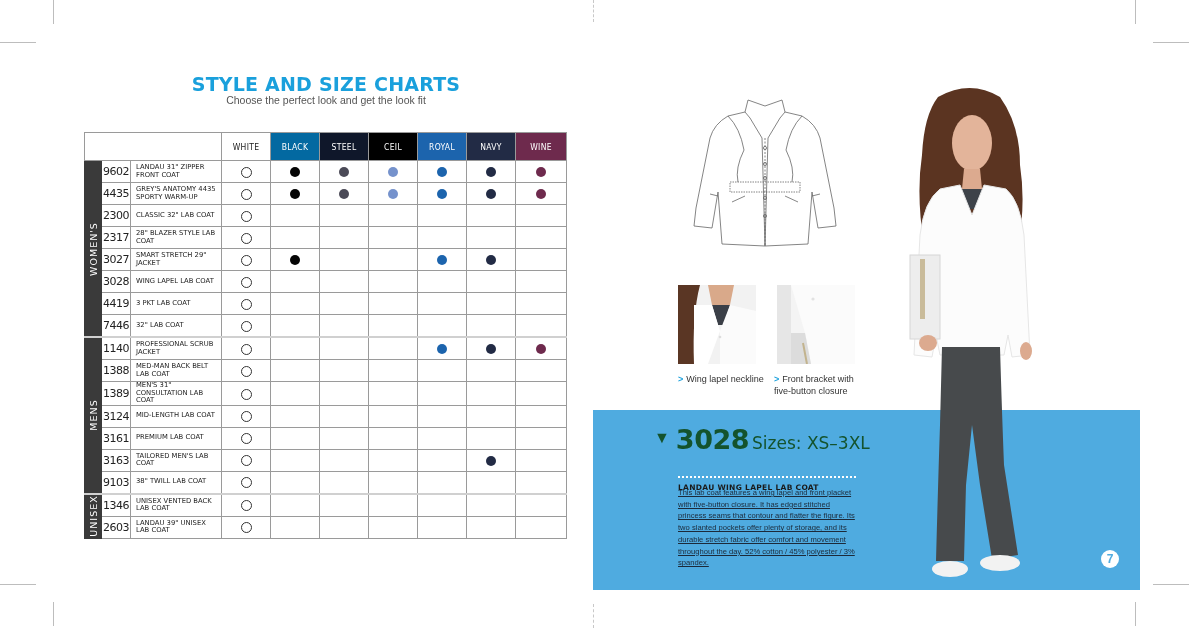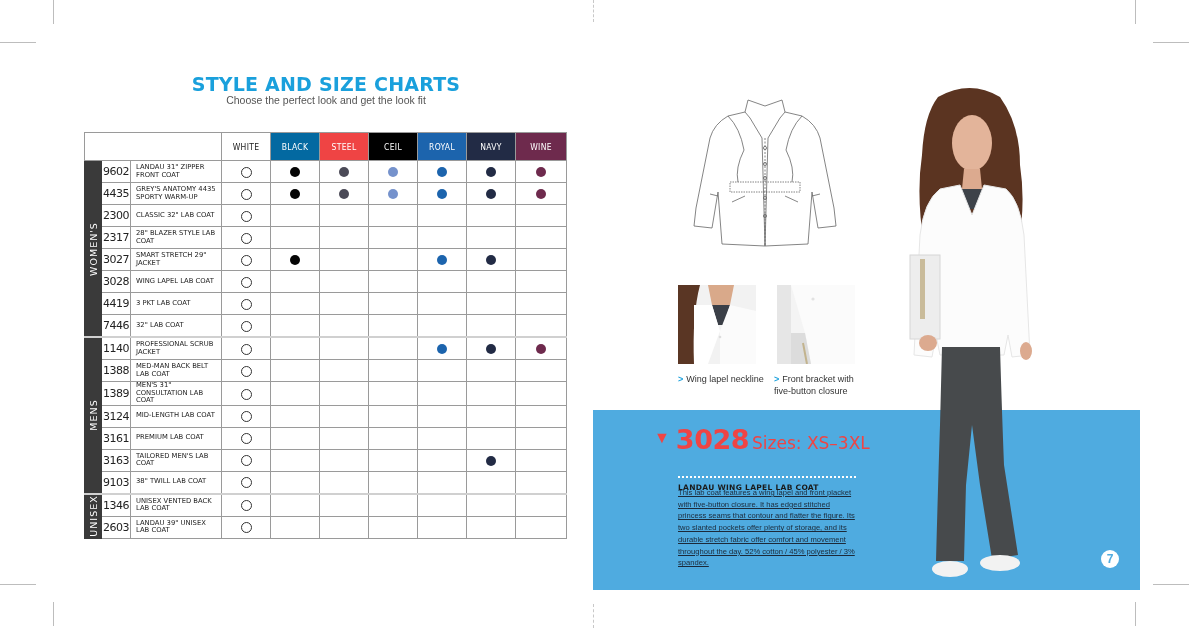--- a/index.html
+++ b/index.html
@@ -28,21 +28,21 @@
   .dot.empty { border:1px solid #333; width:9px; height:9px; background:#fff; }
   tr.sepRow td { border-bottom:2px solid #d0d0d0; }
 
   
   .sketch { position:absolute; left:690px; top:98px; width:150px; height:150px; }
   .thumb { position:absolute; top:285px; width:78px; height:79px; overflow:hidden; }
   .caption { position:absolute; font-size:9px; color:#333; line-height:12px; }
   .caption .arr { color:#1aa0dc; font-weight:bold; margin-right:3px; }
 
   .bluepanel { position:absolute; left:593px; top:410px; width:547px; height:180px; background:#4fabe0; }
-  .prodline { position:absolute; left:654px; top:424px; color:#ef4444; white-space:nowrap; }
+  .prodline { position:absolute; left:654px; top:424px; color:#14532d; white-space:nowrap; }
   .prodline .tri { font-size:16px; vertical-align:6px; margin-right:6px; }
   .prodline .num { font-size:27px; font-weight:bold; font-family:"DejaVu Sans", sans-serif; letter-spacing:-0.5px; }
   .prodline .sizes { font-size:17px; margin-left:3px; font-family:"DejaVu Sans", sans-serif; font-weight:normal; }
   .prodname { position:absolute; left:678px; top:463px; font-size:7.5px; font-weight:bold; color:#1a1a1a; font-family:"DejaVu Sans", sans-serif; letter-spacing:0.3px;margin-top:20px; }
   .dots { position:absolute; left:678px; top:476px; width:178px; border-top:2px dotted #ffffff; }
   .desc { position:absolute; left:678px; top:487px; width:182px; font-size:7.6px; line-height:11.7px; color:#1c2a3a;text-decoration:underline; }
   .pagenum { position:absolute; left:1101px; top:550px; width:18px; height:18px; border-radius:50%; background:#ffffff; color:#4fabe0; font-weight:bold; font-size:12px; text-align:center; line-height:18px; }
 
   .model { position:absolute; left:880px; top:85px; width:175px; height:505px; }
 </style>
@@ -75,21 +75,21 @@
         <col style="width:49px">
         <col style="width:49px">
         <col style="width:49px">
         <col style="width:51px">
     </colgroup>
     <thead>
       <tr id="hdr">
         <th colspan="3" style="border-left:1px solid #9a9a9a;"></th>
       <th style="background: rgb(255, 255, 255); color: rgb(34, 34, 34);">WHITE</th>
           <th style="background: #0369a1; color: rgb(255, 255, 255); text-align: center;">BLACK</th>
-          <th style="background: #ef4444; color: rgb(255, 255, 255);">STEEL</th>
+          <th style="background: #0f172a; color: rgb(255, 255, 255);">STEEL</th>
           <th style="background: #000000; color: rgb(255, 255, 255);">CEIL</th>
           <th style="background: rgb(28, 100, 173); color: rgb(255, 255, 255);">ROYAL</th>
           <th style="background: rgb(34, 43, 69); color: rgb(255, 255, 255);">NAVY</th>
           <th style="background: rgb(110, 42, 77); color: rgb(255, 255, 255);">WINE</th>
         </tr>
     </thead>
     <tbody id="sc-body">
         <tr>
           <td class="grp sep" rowspan="8">
             <span>WOMEN'S</span>

